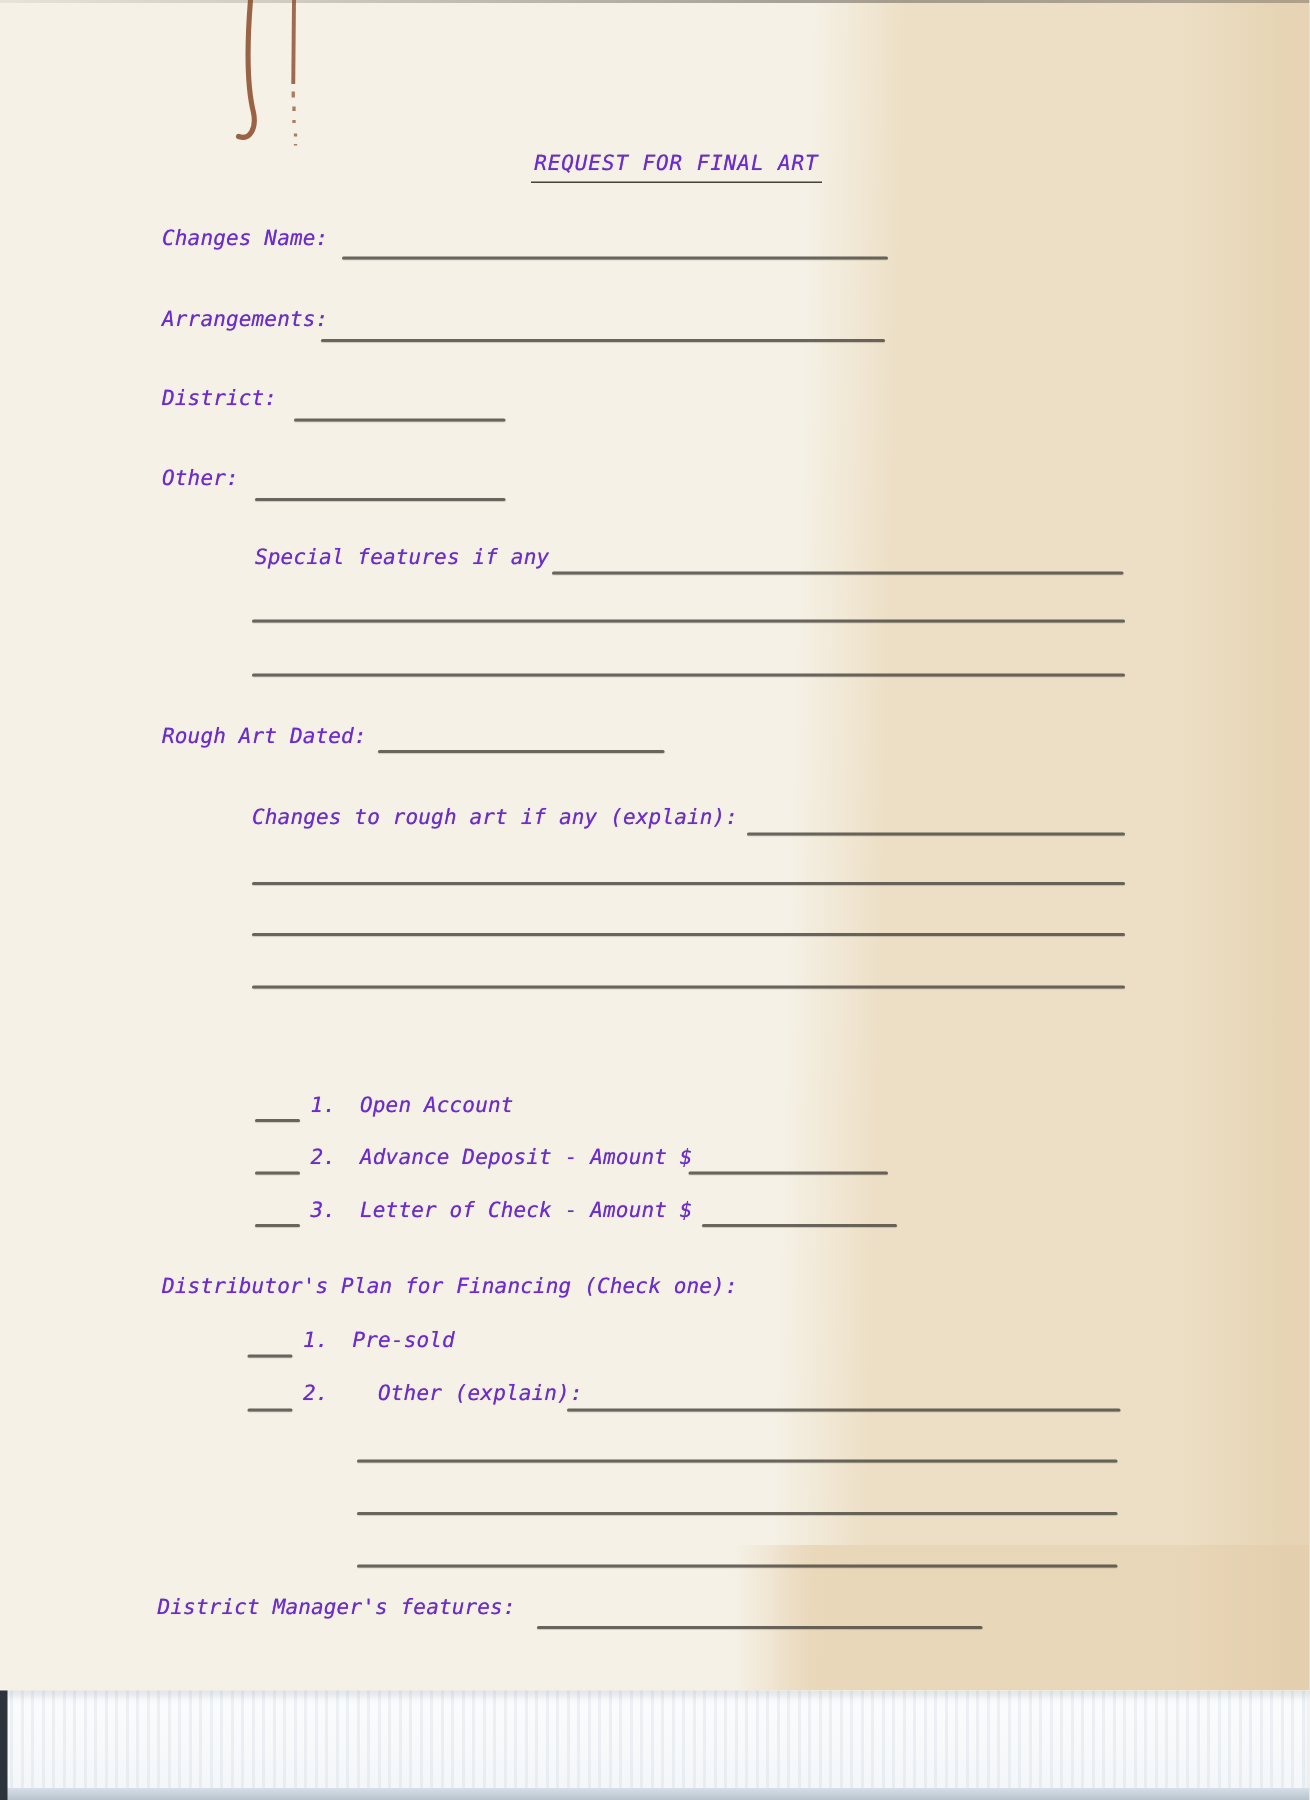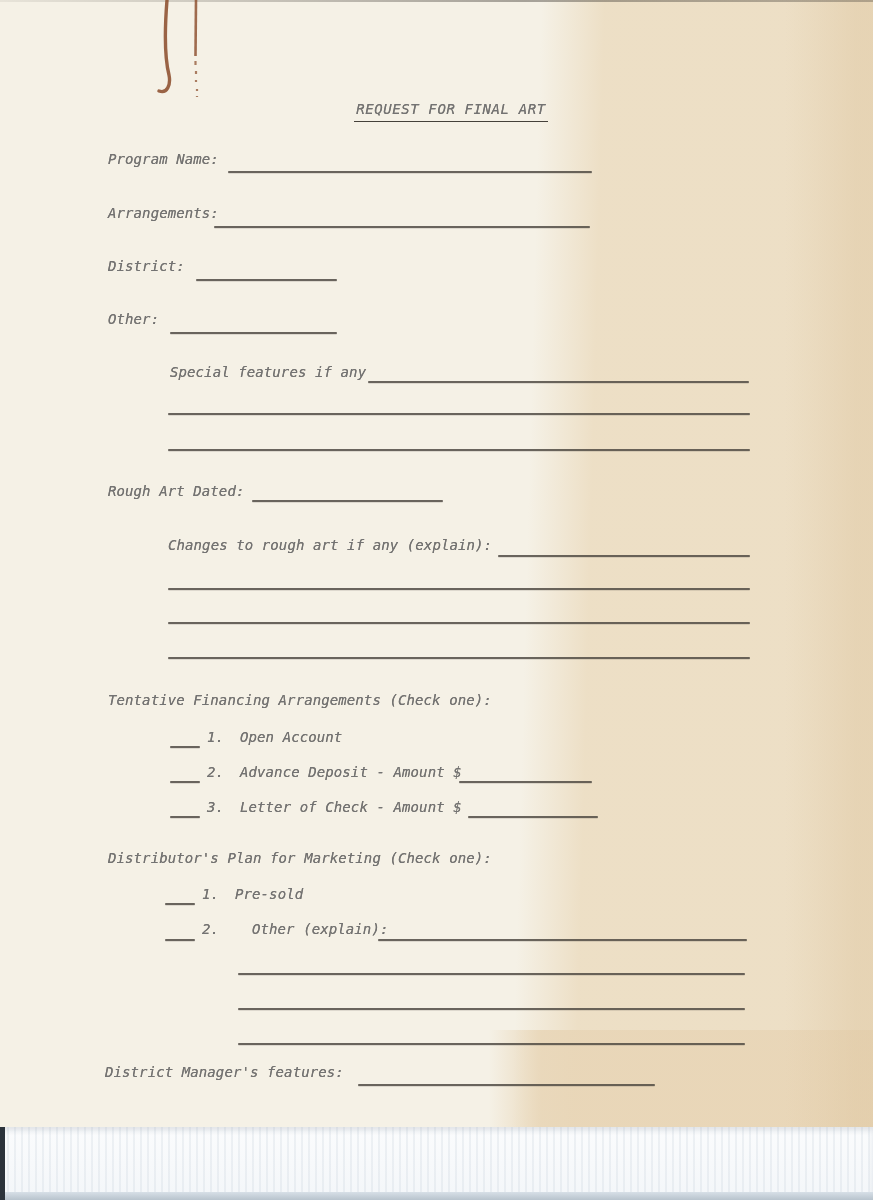--- a/index.html
+++ b/index.html
@@ -49,21 +49,21 @@
   }
   .scan-left-notch{
     position:absolute;left:0;top:1127px;width:5px;height:73px;
     background:#2c333b;
   }
   
   .t{
     position:absolute;
     font-style:italic;
     font-size:14px;line-height:17px;
-    color:#737373;
+    color:#6d28d9;
     letter-spacing:0.1px;
     text-shadow:0 0 .5px rgba(60,54,46,.65);
     white-space:pre;
   }
   .title{
     display:inline-block;
     font-size:14px;letter-spacing:.6px;
     border-bottom:1.6px solid #45413a;
     padding:0 2px 3px 2px;
   }
@@ -86,21 +86,21 @@
   <svg style="position:absolute;left:150px;top:0;width:70px;height:108px" viewBox="0 0 70 108">
     <path d="M17,0 C15,25 14,55 19,75 C21,85 17,94 9,91" stroke="#8a4a28" stroke-width="3.4" fill="none" stroke-linecap="round" opacity="0.85"></path>
     <path d="M46,0 L45.5,56" stroke="#8a4a28" stroke-width="2.6" fill="none" opacity="0.8"></path>
     <path d="M45.5,61 L45.5,65 M46,71 L46,74 M46,80 L46,82 M47,89 L47,91 M47,96 L47,97" stroke="#8a4a28" stroke-width="2.2" fill="none" opacity="0.7"></path>
   </svg>
 
   <div class="t" style="left:320px;top:84px">
     <span class="title">REQUEST FOR FINAL ART</span>
   </div>
 
-  <div class="t" style="left:108px;top:151px">Program Name:</div>
+  <div class="t" style="left:108px;top:151px">Changes Name:</div>
   <div class="rule" style="left:228px;top:171px;width:364px"></div>
 
   <div class="t" style="left:108px;top:205px">Arrangements:</div>
   <div class="rule" style="left:214px;top:226px;width:376px"></div>
 
   <div class="t" style="left:108px;top:258px">District:</div>
   <div class="rule" style="left:196px;top:279px;width:141px"></div>
 
   <div class="t" style="left:108px;top:311px">Other:</div>
   <div class="rule" style="left:170px;top:332px;width:167px"></div>
@@ -112,37 +112,36 @@
 
   <div class="t" style="left:108px;top:483px">Rough Art Dated:</div>
   <div class="rule" style="left:252px;top:500px;width:191px"></div>
 
   <div class="t" style="left:168px;top:537px">Changes to rough art if any (explain):</div>
   <div class="rule" style="left:498px;top:555px;width:252px"></div>
   <div class="rule" style="left:168px;top:588px;width:582px"></div>
   <div class="rule" style="left:168px;top:622px;width:582px"></div>
   <div class="rule" style="left:168px;top:657px;width:582px"></div>
 
-  <div class="t" style="left:108px;top:692px">Tentative Financing Arrangements (Check one):</div>
 
   <div class="rule" style="left:170px;top:746px;width:30px"></div>
   <div class="t" style="left:207px;top:729px">1.</div>
   <div class="t" style="left:240px;top:729px">Open Account</div>
 
   <div class="rule" style="left:170px;top:781px;width:30px"></div>
   <div class="t" style="left:207px;top:764px">2.</div>
   <div class="t" style="left:240px;top:764px">Advance Deposit - Amount $</div>
   <div class="rule" style="left:459px;top:781px;width:133px"></div>
 
   <div class="rule" style="left:170px;top:816px;width:30px"></div>
   <div class="t" style="left:207px;top:799px">3.</div>
   <div class="t" style="left:240px;top:799px">Letter of Check - Amount $</div>
   <div class="rule" style="left:468px;top:816px;width:130px"></div>
 
-  <div class="t" style="left:108px;top:850px">Distributor's Plan for Marketing (Check one):</div>
+  <div class="t" style="left:108px;top:850px">Distributor's Plan for Financing (Check one):</div>
 
   <div class="rule" style="left:165px;top:903px;width:30px"></div>
   <div class="t" style="left:202px;top:886px">1.</div>
   <div class="t" style="left:235px;top:886px">Pre-sold</div>
 
   <div class="rule" style="left:165px;top:939px;width:30px"></div>
   <div class="t" style="left:202px;top:921px">2.</div>
   <div class="t" style="left:252px;top:921px">Other (explain):</div>
   <div class="rule" style="left:378px;top:939px;width:369px"></div>
   <div class="rule" style="left:238px;top:973px;width:507px"></div>

